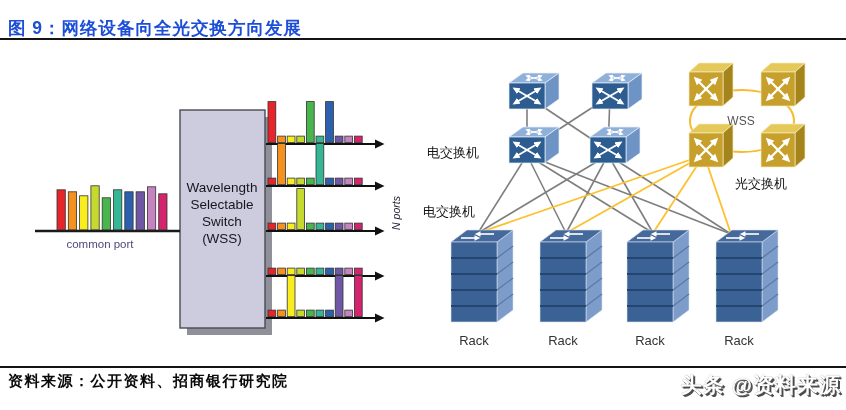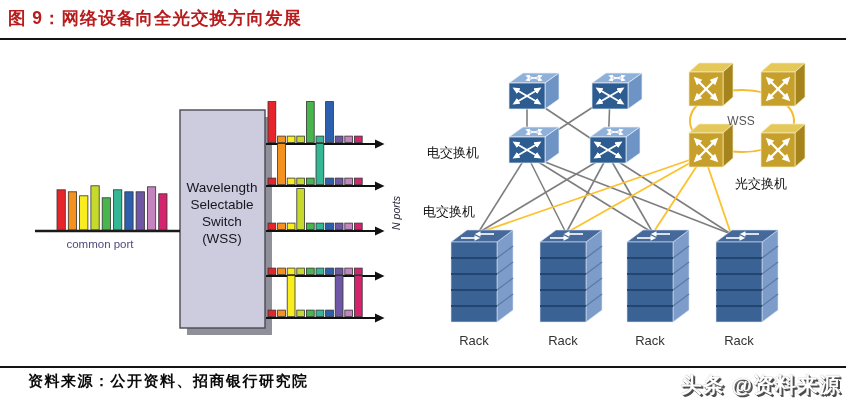--- a/index.html
+++ b/index.html
@@ -1,25 +1,25 @@
 <!DOCTYPE html>
 <html><head>
 <meta charset="utf-8">
 <style>
   html,body{margin:0;padding:0;background:#fff;}
   #page{position:relative;width:846px;height:410px;background:#fff;overflow:hidden;
         font-family:"Liberation Sans",sans-serif;}
-  #fig-title{position:absolute;left:8px;top:6px;font-size:17.5px;font-weight:bold;
-             color:#b91c1c;letter-spacing:1px;}
+  #fig-title{position:absolute;left:8px;top:16px;font-size:17.5px;font-weight:bold;
+             color:#1d4ed8;letter-spacing:1px;}
   #title-rule{position:absolute;left:0;top:38px;width:846px;height:2px;background:#141414;}
   #wss-svg{position:absolute;left:0;top:55px;}
   #net-svg{position:absolute;left:420px;top:55px;}
   #footer-rule{position:absolute;left:0;top:366px;width:846px;height:2px;background:#141414;}
   #source-note{position:absolute;left:8px;top:372px;font-family:"DejaVu Serif","Liberation Serif",serif;
-               font-weight:600;font-size:15px;color:#0a0a0a;letter-spacing:1.5px;margin-left:20px;}
+               font-weight:600;font-size:15px;color:#0a0a0a;letter-spacing:1.5px;}
   #watermark{position:absolute;right:5px;top:371px;font-size:21px;font-weight:bold;color:#ffffff;
              text-shadow:2px 2px 0 #4b4b4b,1px 1px 0 #6e6e6e,0 0 1px #9a9a9a;letter-spacing:1px;}
   text{font-family:"Liberation Sans",sans-serif;}
 </style>
 </head>
 <body>
 
 <div id="page">
 
   <div id="fig-title">图 9：网络设备向全光交换方向发展</div>

